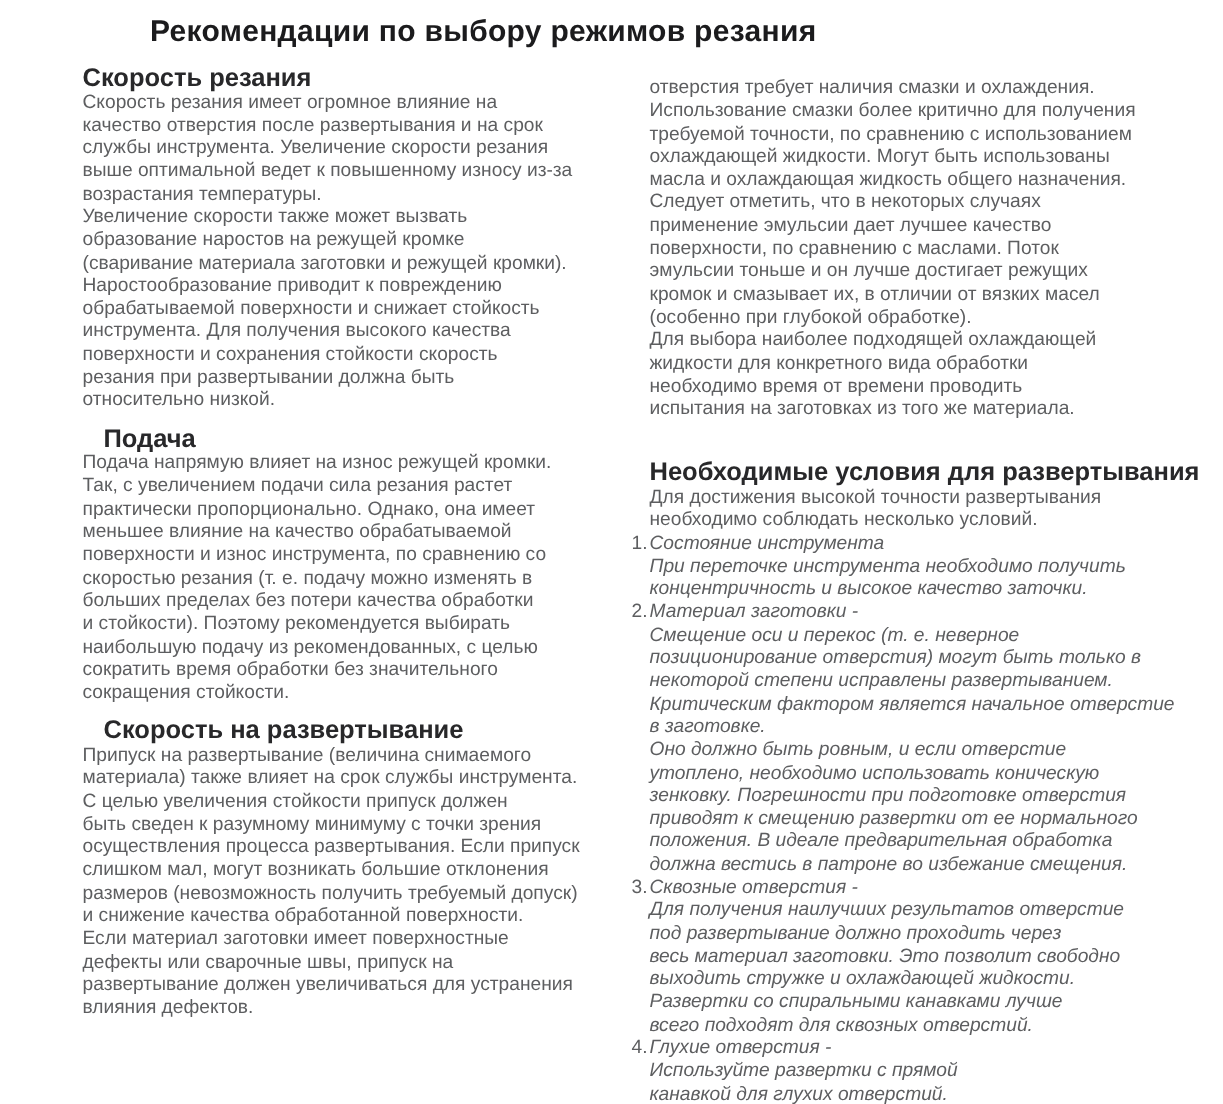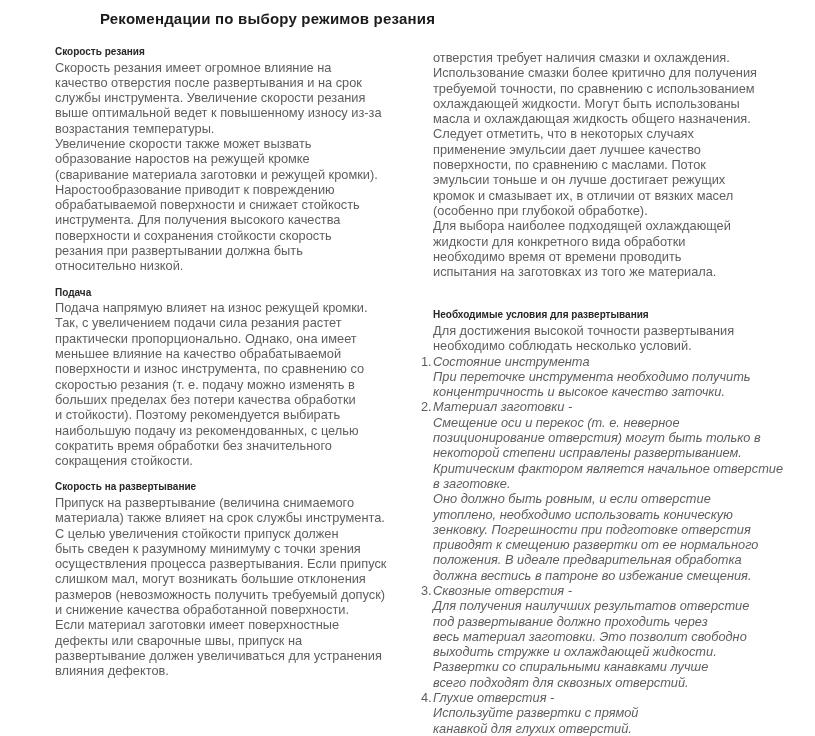--- a/index.html
+++ b/index.html
@@ -12,47 +12,48 @@
     height: 736px;
     position: relative;
     overflow: hidden;
     font-family: "Liberation Sans", sans-serif;
   }
   .page-title {
     position: absolute;
     left: 100px;
     top: 10px;
     margin: 0;
-    font-size: 15px;
+    font-size: 20px;
     font-weight: bold;
     color: #1b1b1d;
     letter-spacing: 0.2px;
   }
   .col {
     position: absolute;
     top: 44px;
   }
   .col-left {
     left: 55px;
     width: 384px;
   }
   .col-right {
     left: 421px;
     width: 392px;
     padding-top: 6px;
   }
   .sec-heading {
     margin: 0;
-    font-size: 10px;
+    font-size: 17px;
     line-height: 15.5px;
     font-weight: bold;
     color: #28282a;
   }
   .section + .section .sec-heading {
     margin-top: 11px;
+    margin-left: 14px;
   }
   .body-text {
     margin: 0;
     font-size: 12.8px;
     line-height: 15.3px;
     color: #5d5e60;
     white-space: pre-line;
   }
   .col-right .indent {
     padding-left: 12px;

